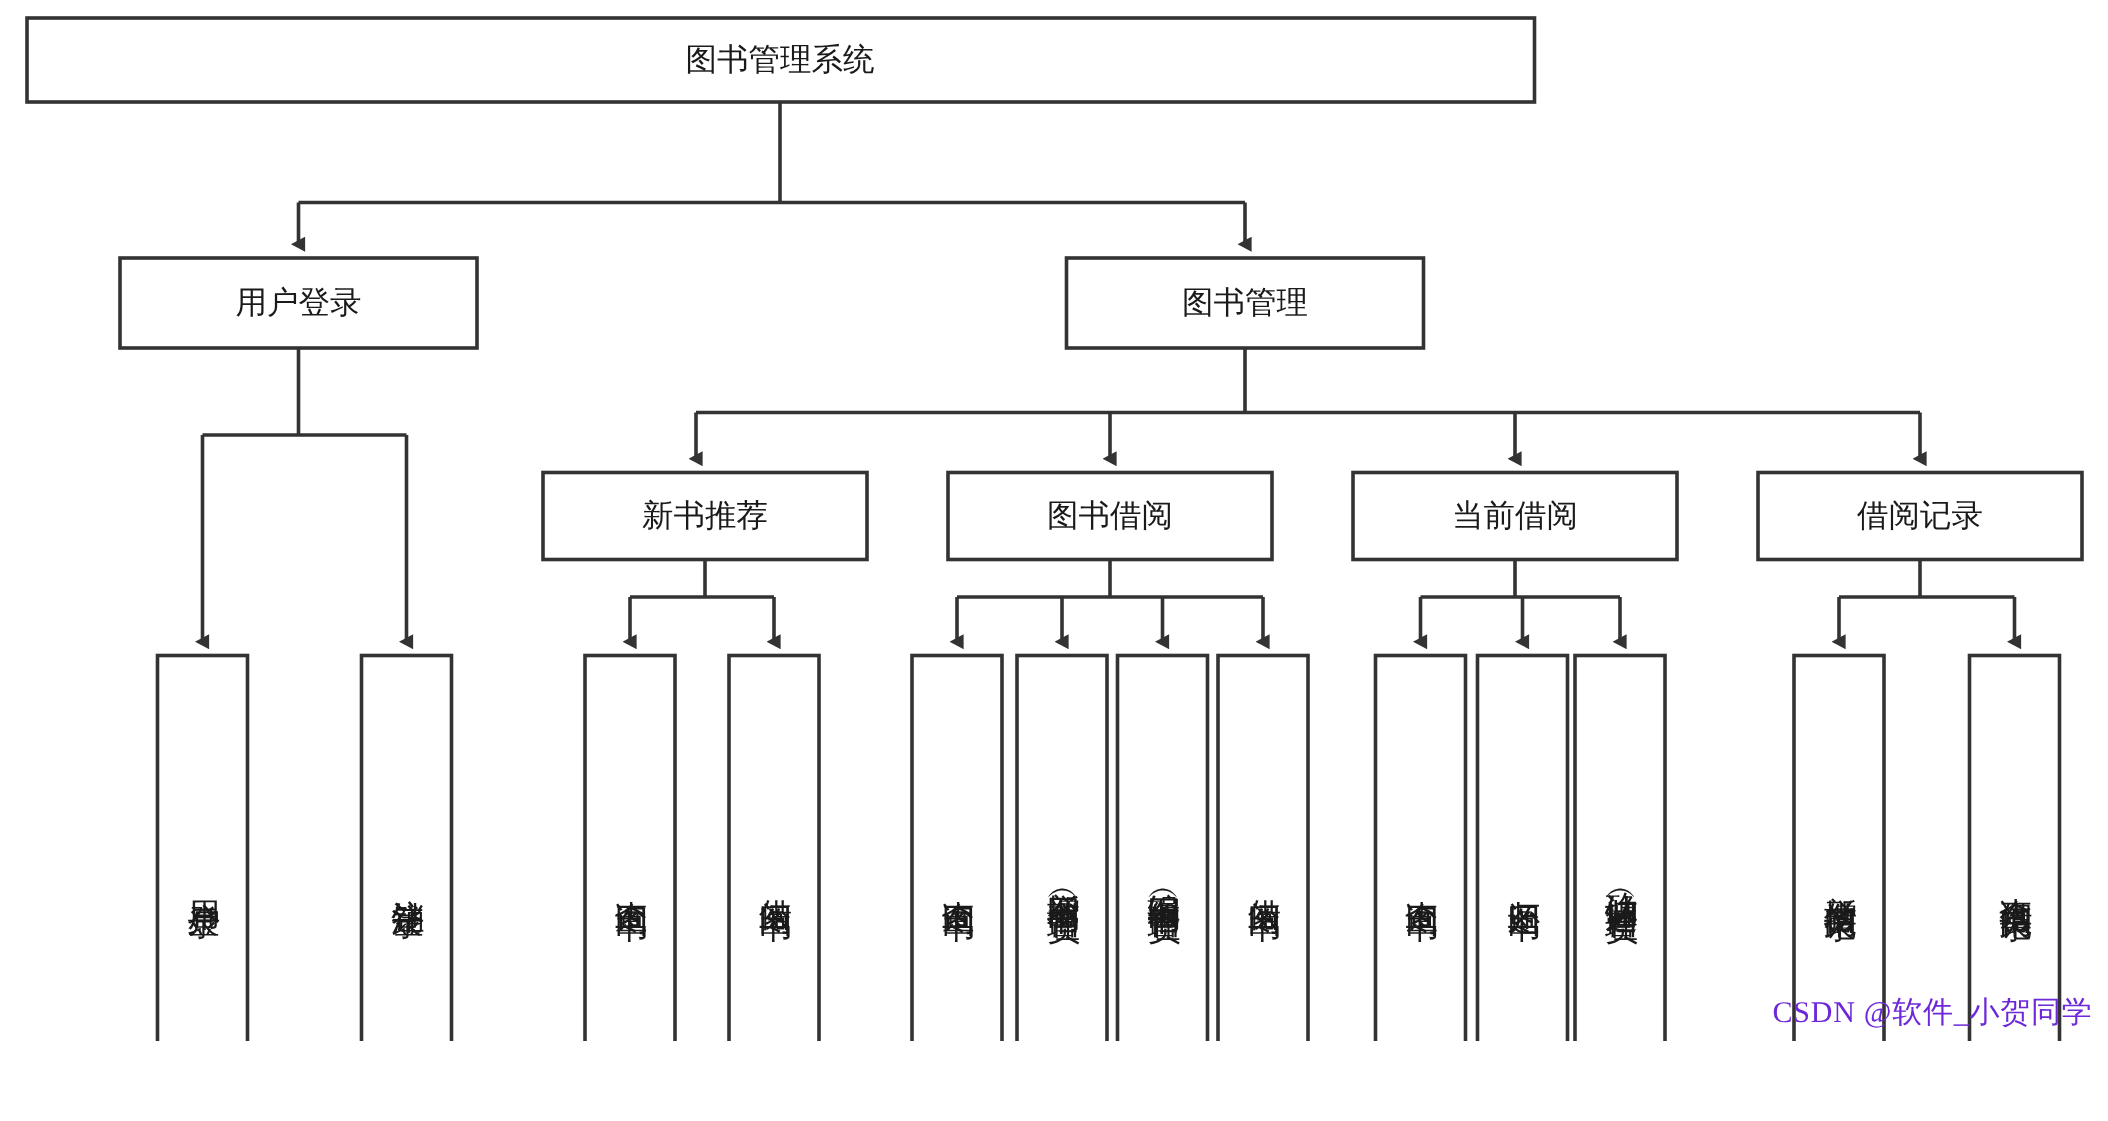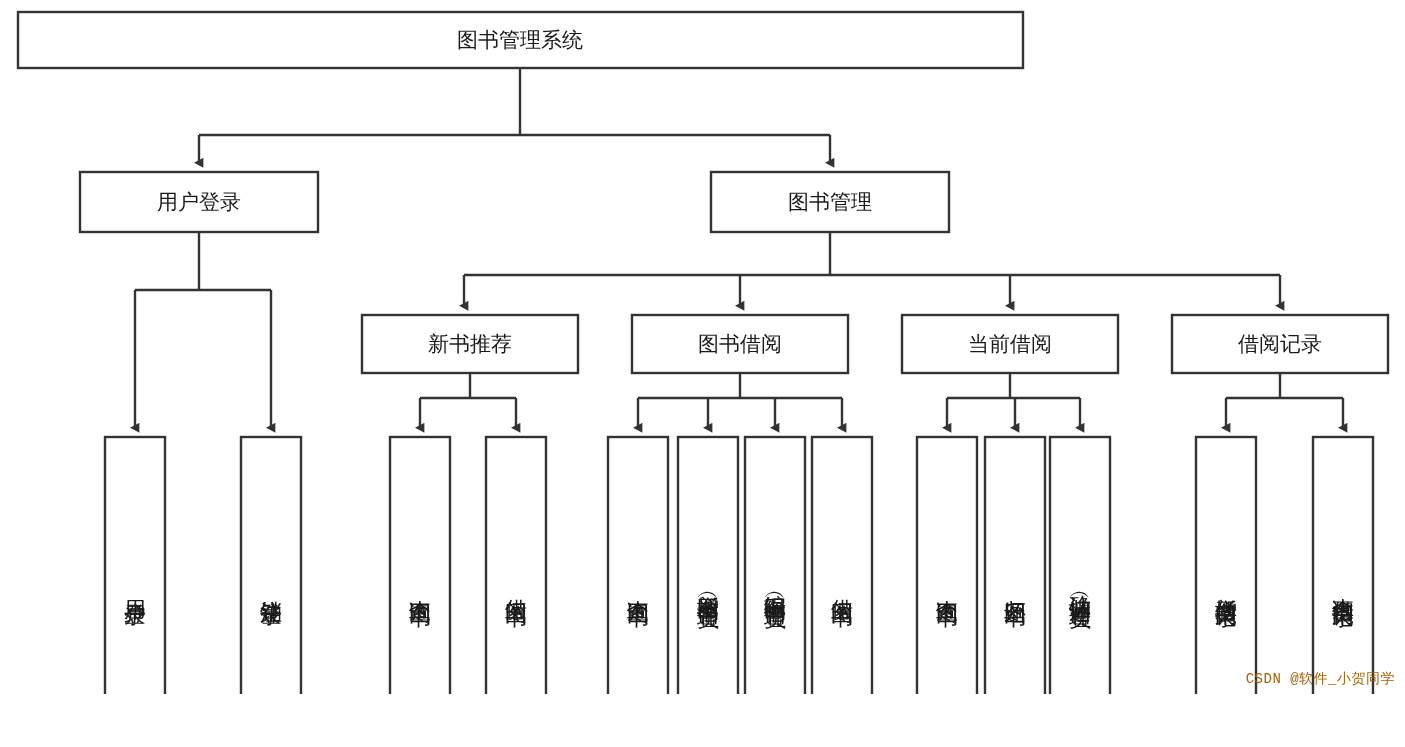--- a/index.html
+++ b/index.html
@@ -55,23 +55,23 @@
     display: flex;
     align-items: center;
     justify-content: center;
     white-space: nowrap;
     pointer-events: none;
   }
   .watermark {
     position: absolute;
     right: 10px;
     bottom: 6px;
-    font-family: Liberation Mono, monospace;
-    font-size: 14px;
-    color: #a16207;
+    font-family: Liberation Serif, serif;
+    font-size: 20px;
+    color: #6d28d9;
     white-space: nowrap;
     letter-spacing: 0.5px;
   }
 </style>
 </head>
 <body>
 
 <div id="diagram-root">
 
   <svg class="canvas" viewBox="0 0 1405 747" xmlns="http://www.w3.org/2000/svg">

